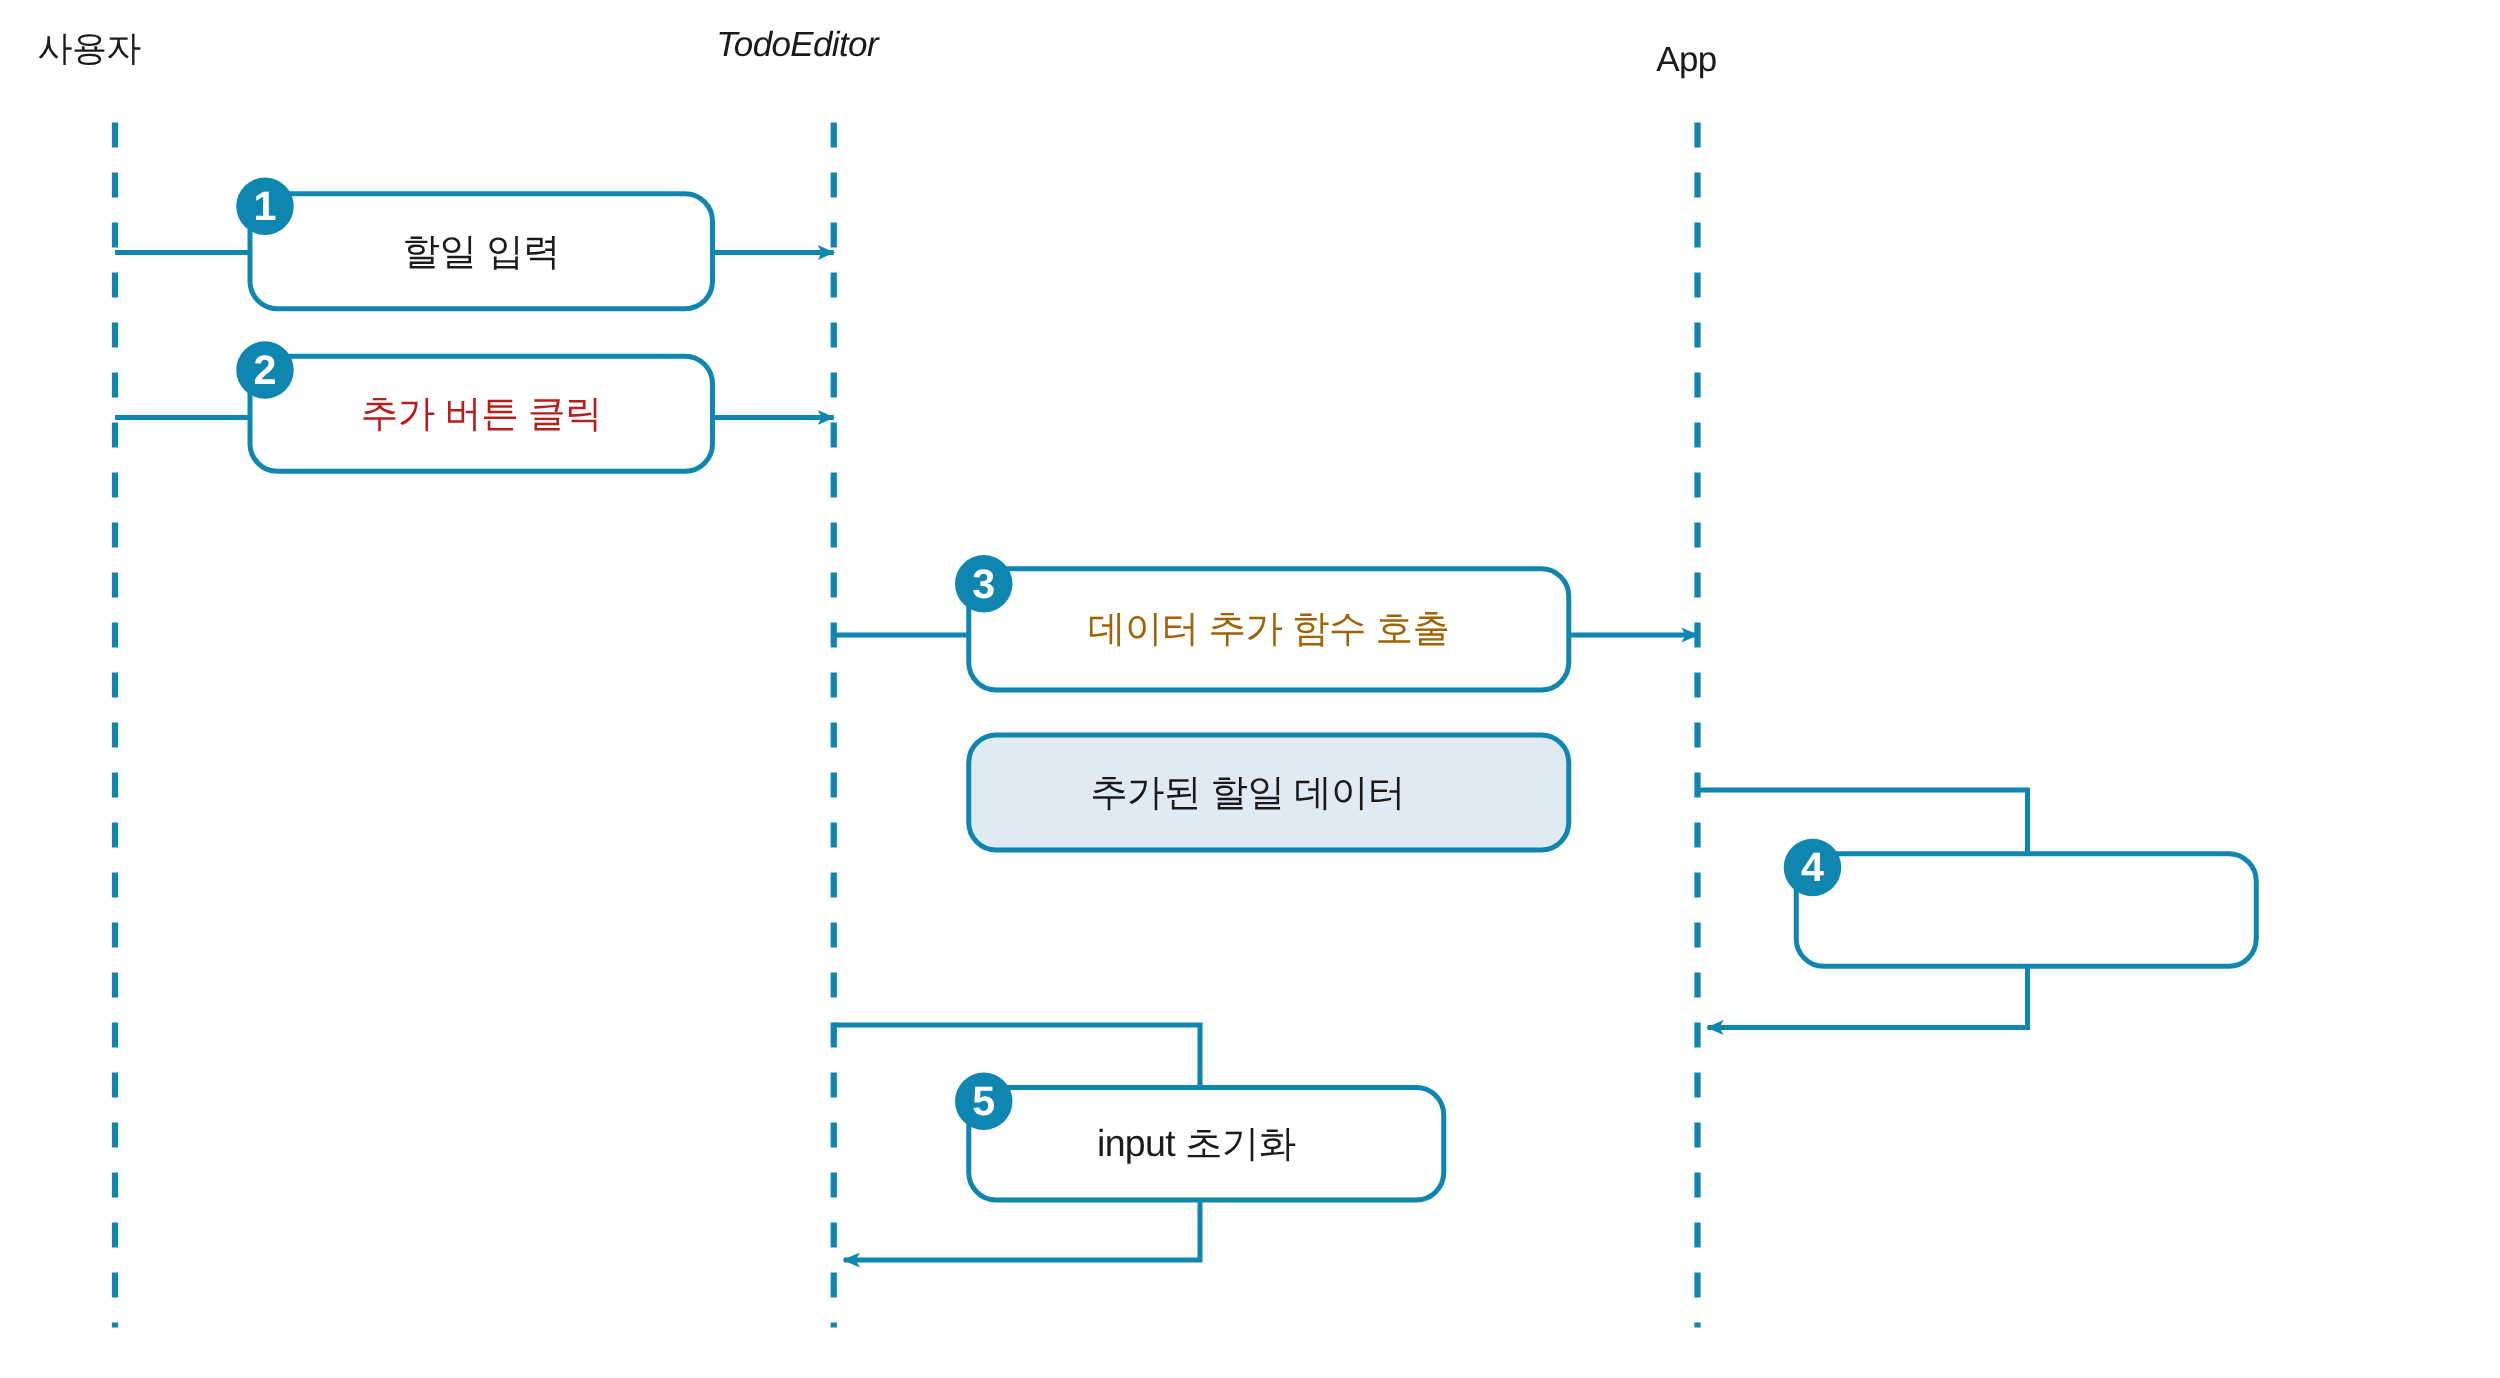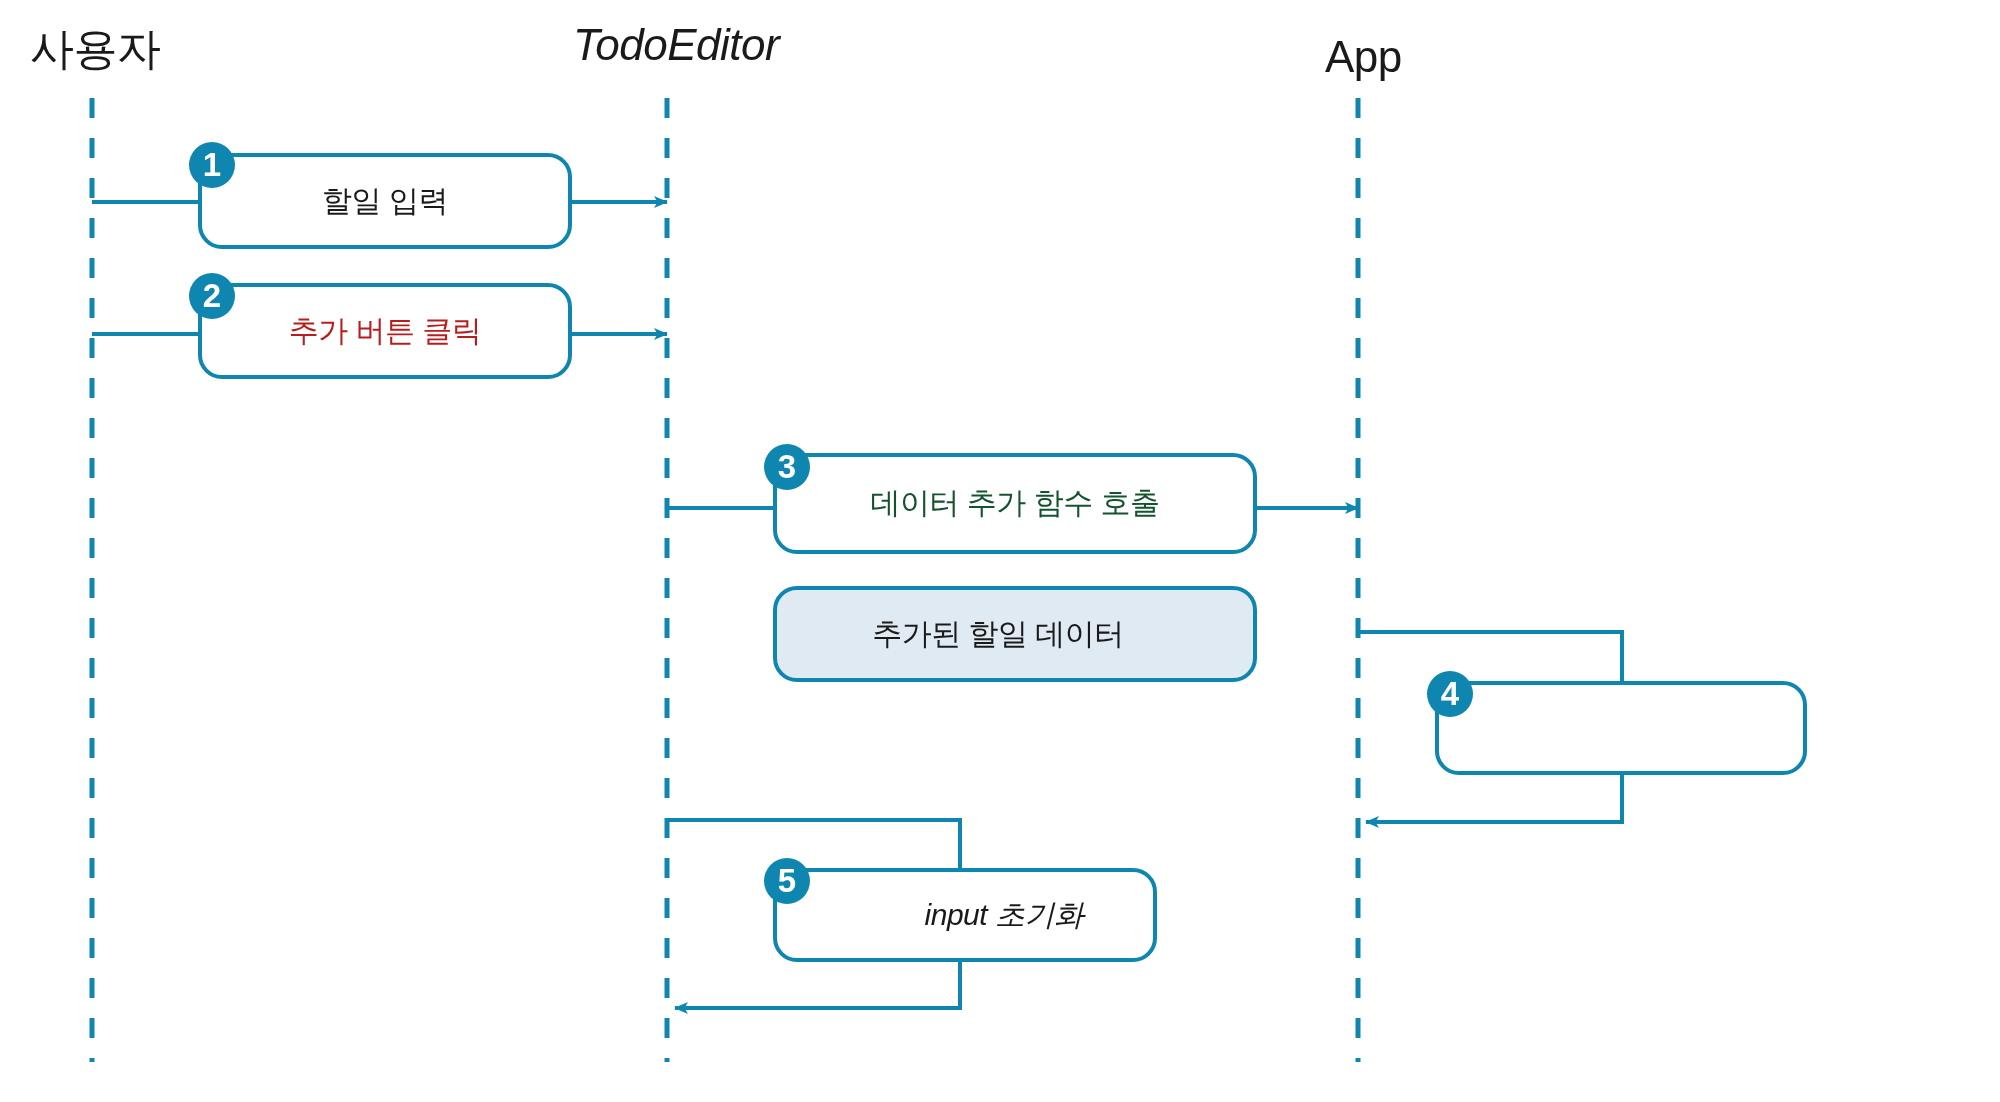--- a/index.html
+++ b/index.html
@@ -29,21 +29,21 @@
   .layer-text {
     position: absolute;
     left: 0;
     top: 0;
     width: 2000px;
     height: 1102px;
     pointer-events: none;
   }
   .lifeline-label {
     position: absolute;
-    font-size: 44px;
+    font-size: 28px;
     color: #1a1a1a;
     white-space: nowrap;
     letter-spacing: -0.5px;
     text-align: center;
   }
   .msg-label {
     position: absolute;
     display: flex;
     align-items: center;
     justify-content: center;
@@ -112,21 +112,21 @@
   </svg>
 
   <div class="layer-text" id="text-layer">
       <div class="lifeline-label" style="left: 30px; top: 20px; color: rgb(26, 26, 26);">사용자</div>
       <div class="lifeline-label" style="left: 573px; top: 20px; color: rgb(26, 26, 26); font-style: italic;">TodoEditor</div>
       <div class="lifeline-label" style="left: 1325px; top: 20px; color: rgb(26, 26, 26); margin-top: 12px;">App</div>
       <div class="msg-label" style="left: 200px; top: 155px; width: 370px; height: 92px; color: rgb(26, 26, 26);">할일 입력</div>
       <div class="badge-num" style="left: 189px; top: 142px; color: rgb(255, 255, 255);">1</div>
       <div class="msg-label" style="left: 200px; top: 285px; width: 370px; height: 92px; color: #b91c1c;">추가 버튼 클릭</div>
       <div class="badge-num" style="left: 189px; top: 273px; color: rgb(255, 255, 255);">2</div>
-      <div class="msg-label" style="left: 775px; top: 455px; width: 480px; height: 97px; color: #14532d;">데이터 추가 함수 호출</div>
+      <div class="msg-label" style="left: 775px; top: 455px; width: 480px; height: 97px; color: #a16207;">데이터 추가 함수 호출</div>
       <div class="badge-num" style="left: 764px; top: 444px; color: rgb(255, 255, 255);">3</div>
       <div class="badge-num" style="left: 1427px; top: 671px; color: rgb(255, 255, 255);">4</div>
-      <div class="msg-label" style="left: 814px; top: 870px; width: 380px; height: 90px; color: rgb(26, 26, 26); font-style: italic;">input 초기화</div>
+      <div class="msg-label" style="left: 767px; top: 870px; width: 380px; height: 90px; color: rgb(26, 26, 26);">input 초기화</div>
       <div class="badge-num" style="left: 764px; top: 858px; color: rgb(255, 255, 255);">5</div>
       <div class="msg-label" style="left: 758px; top: 588px; width: 480px; height: 92px; color: rgb(26, 26, 26);">추가된 할일 데이터</div>
     </div>
 
 </div>
 
 </body></html>

